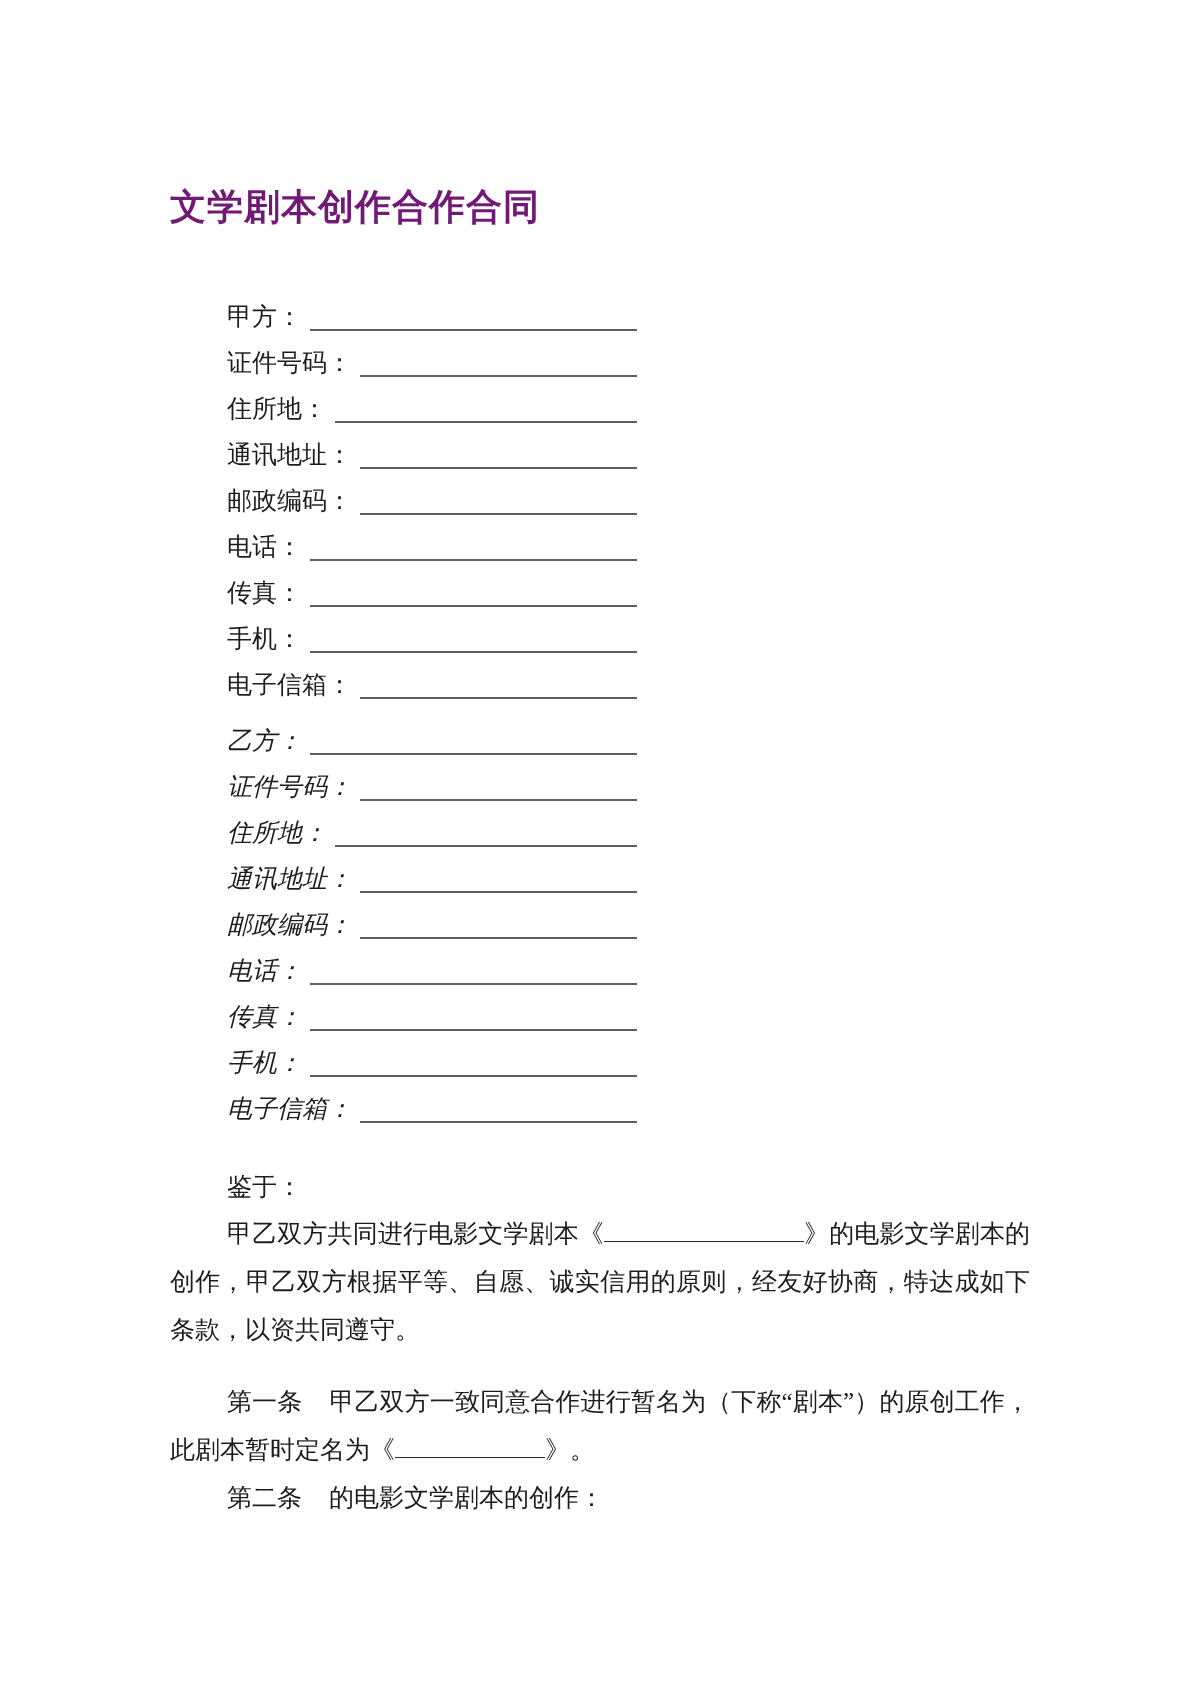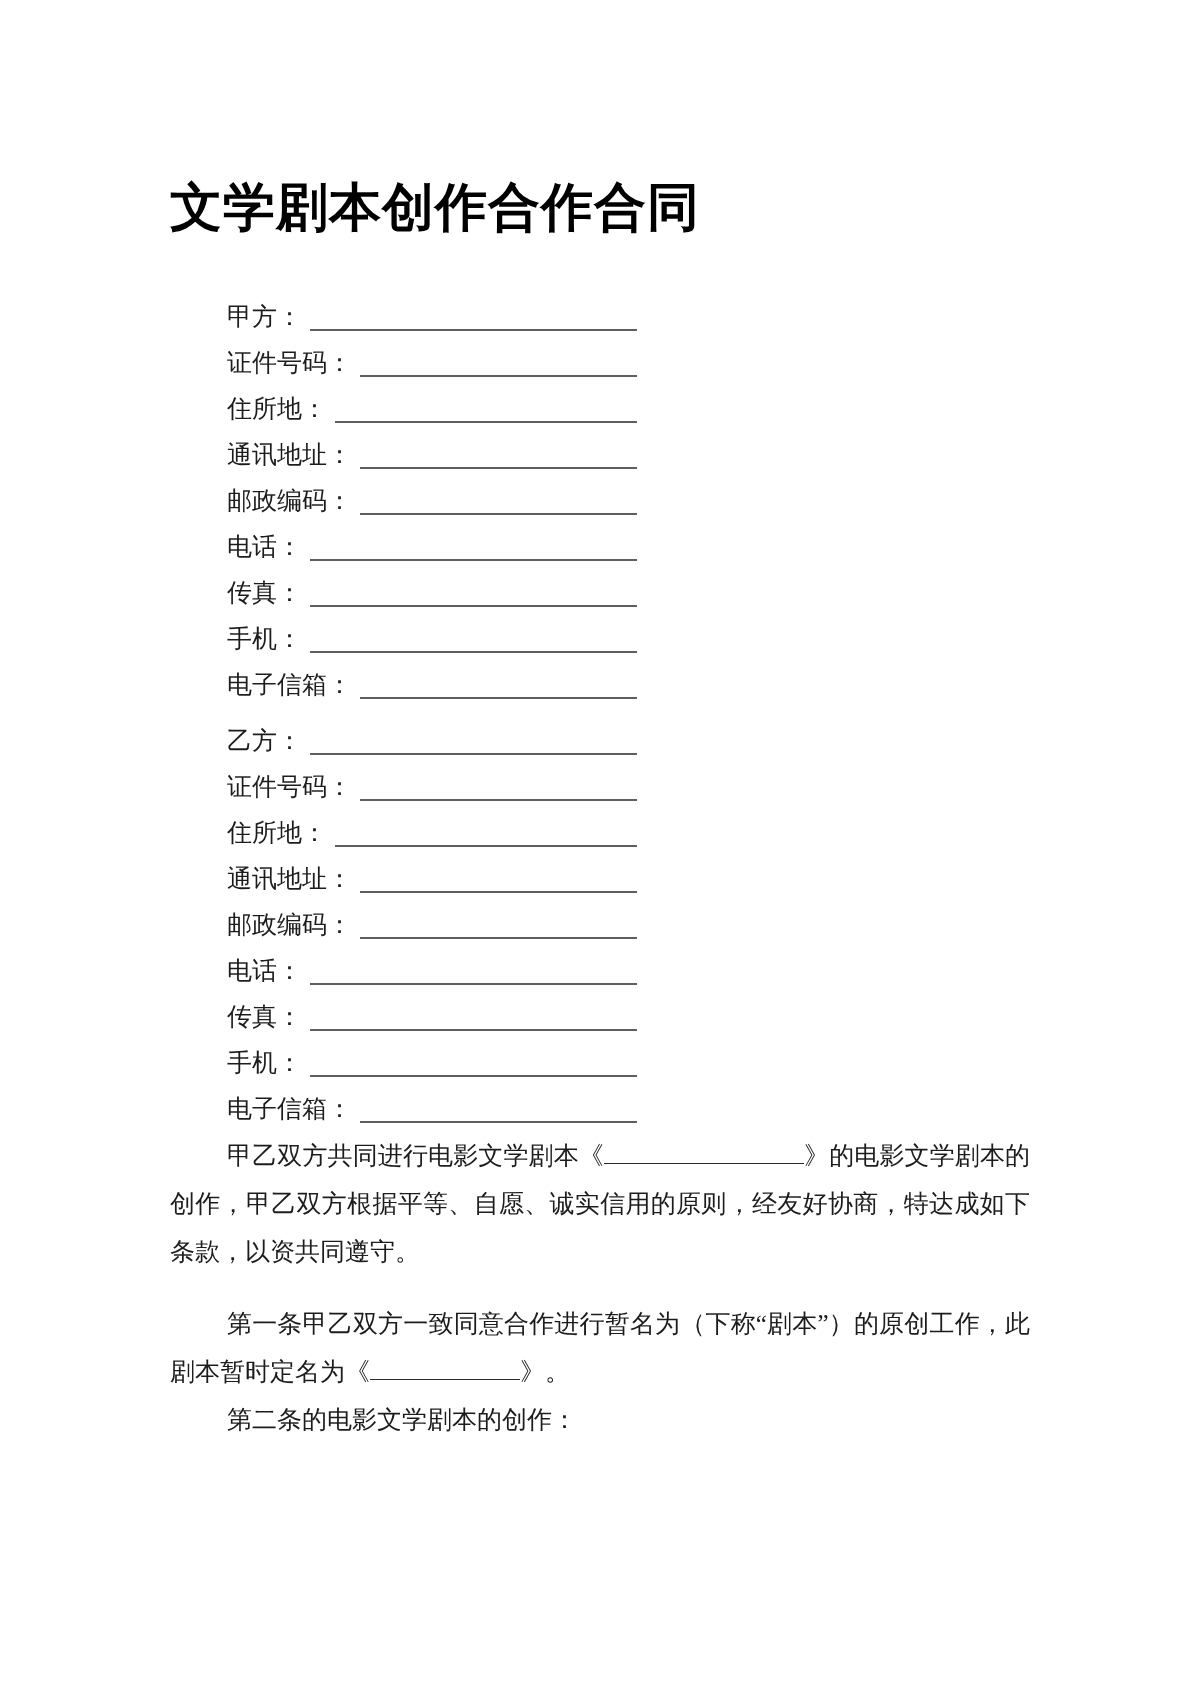--- a/index.html
+++ b/index.html
@@ -15,27 +15,27 @@
   }
   .doc {
     width: 1190px;
     height: 1683px;
     padding: 0 160px 0 170px;
   }
   .doc-title {
     margin: 186px 0 0 0;
     font-family: "Liberation Sans", "DejaVu Sans", sans-serif;
     font-weight: 700;
-    font-size: 52px;
+    font-size: 36px;
     line-height: 42px;
-    color: #000000;
+    color: #701a75;
     letter-spacing: 1px;
   }
   .fields { margin-top: 66px; }
-  .fields.second { margin-top: 10px; }
+  .fields.second { margin-top: 10px; font-style: italic; }
   .frow {
     display: flex;
     height: 46px;
     line-height: 46px;
     margin-left: 57px;
     width: 410px;
   }
   .flabel { flex: none; white-space: nowrap; }
   .fline {
     flex: 1;
@@ -49,21 +49,21 @@
     text-indent: 57px;
   }
   .para {
     margin: 0;
     line-height: 48px;
     text-align: justify;
     text-indent: 57px;
   }
   .para.article { margin-top: 24px; }
   .para.article-follow { margin-top: 0; }
-  .art-label { }
+  .art-label { margin-right: 27px; }
   .blank {
     display: inline-block;
     height: 1em;
     border-bottom: 1px solid #2b2b2b;
     vertical-align: baseline;
   }
   .blank.w200 { width: 200px; }
   .blank.w150 { width: 150px; }
 </style>
 </head>
@@ -144,20 +144,21 @@
     <div class="frow">
       <span class="flabel">手机：</span>
       <span class="fline"></span>
     </div>
     <div class="frow">
       <span class="flabel">电子信箱：</span>
       <span class="fline"></span>
     </div>
   </div>
 
+  <p class="whereas-heading">鉴于：</p>
 
   <p class="para"><span>甲乙双方共同进行电影文学剧本《</span><span class="blank w200"></span><span>》的电影文学剧本的创作，甲乙双方根据平等、自愿、诚实信用的原则，经友好协商，特达成如下条款，以资共同遵守。</span></p>
 
   <p class="para article"><span class="art-label">第一条</span><span>甲乙双方一致同意合作进行暂名为（下称“剧本”）的原创工作，此剧本暂时定名为《</span><span class="blank w150"></span><span>》。</span></p>
 
   <p class="para article-follow"><span class="art-label">第二条</span><span>的电影文学剧本的创作：</span></p>
 
 </div>
 
 </body></html>

